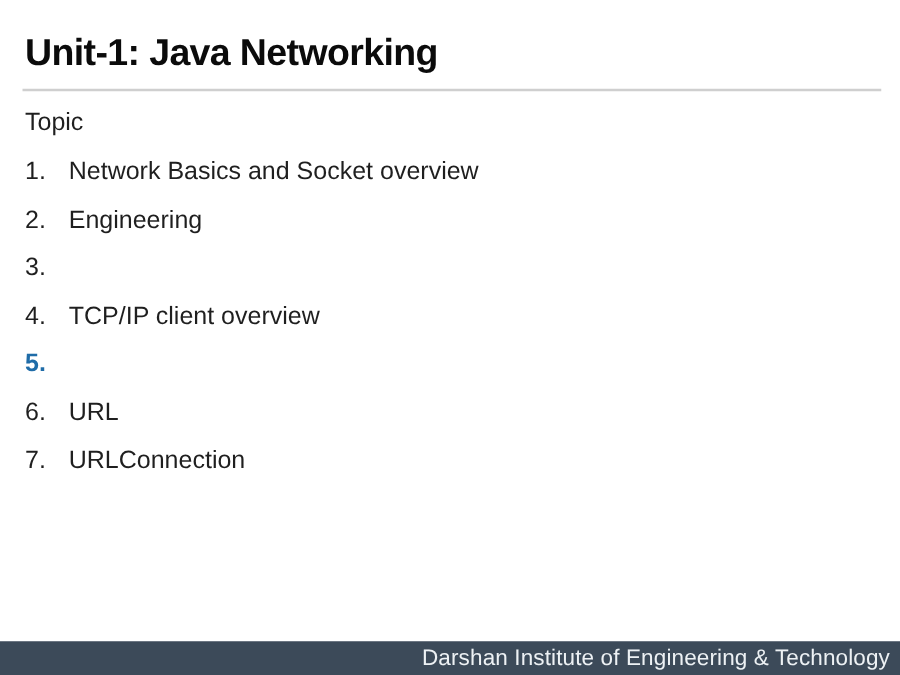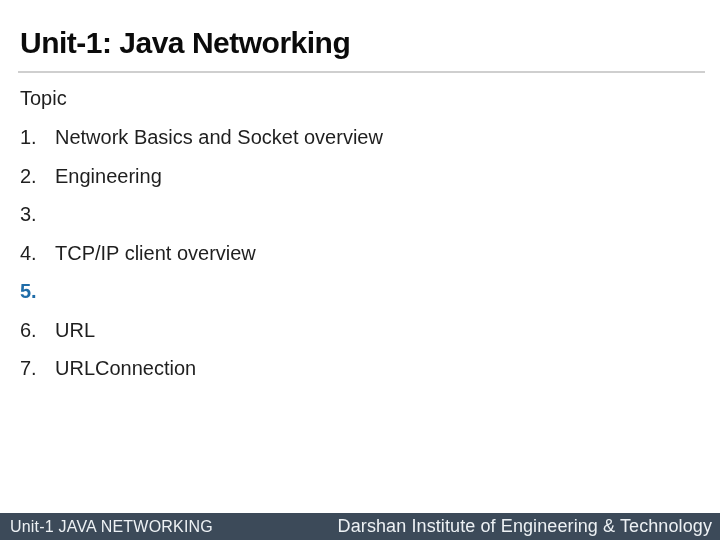--- a/index.html
+++ b/index.html
@@ -130,18 +130,17 @@
       <span class="num">6.</span>
       <span class="lbl">URL</span>
     </li>
     <li class="topic-row">
       <span class="num">7.</span>
       <span class="lbl">URLConnection</span>
     </li>
   </ol>
 
   <footer class="footer">
-    <span class="f-left">Unit-1 JAVA NETWORKING</span>
     <span class="f-page">33</span>
     <span class="f-right">Darshan Institute of Engineering &amp; Technology</span>
   </footer>
 
 </div>
 
 </body></html>

